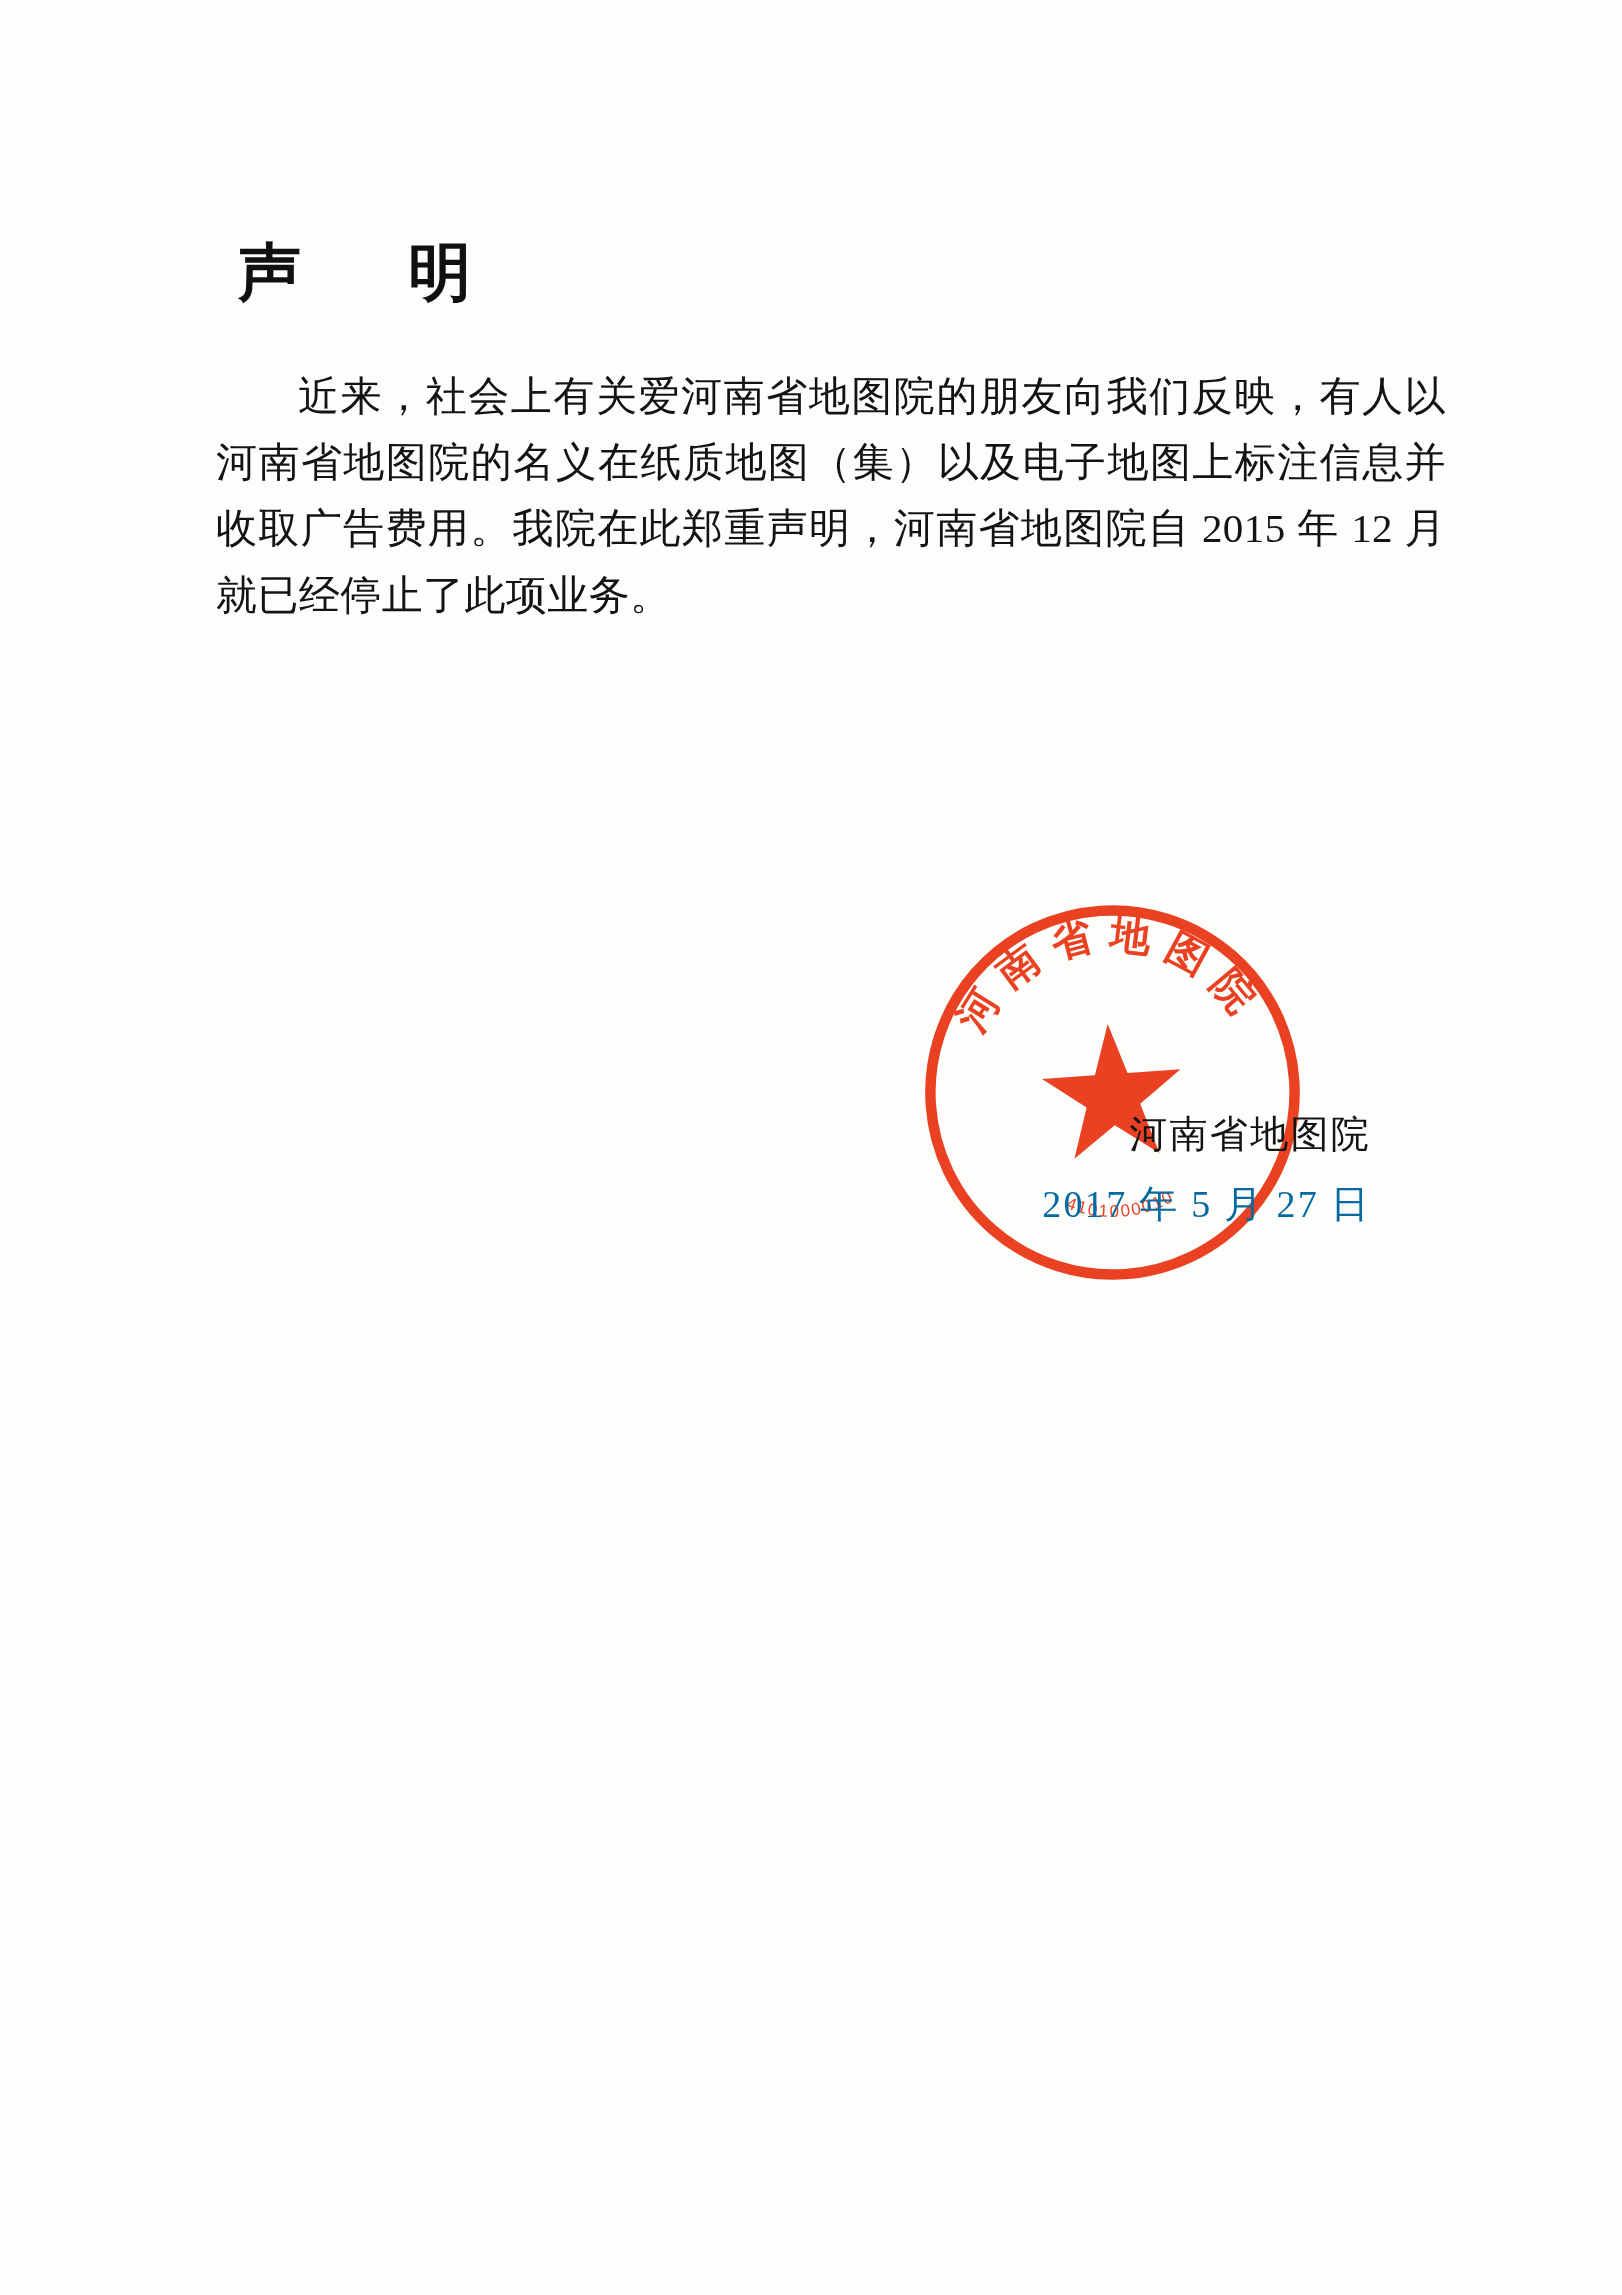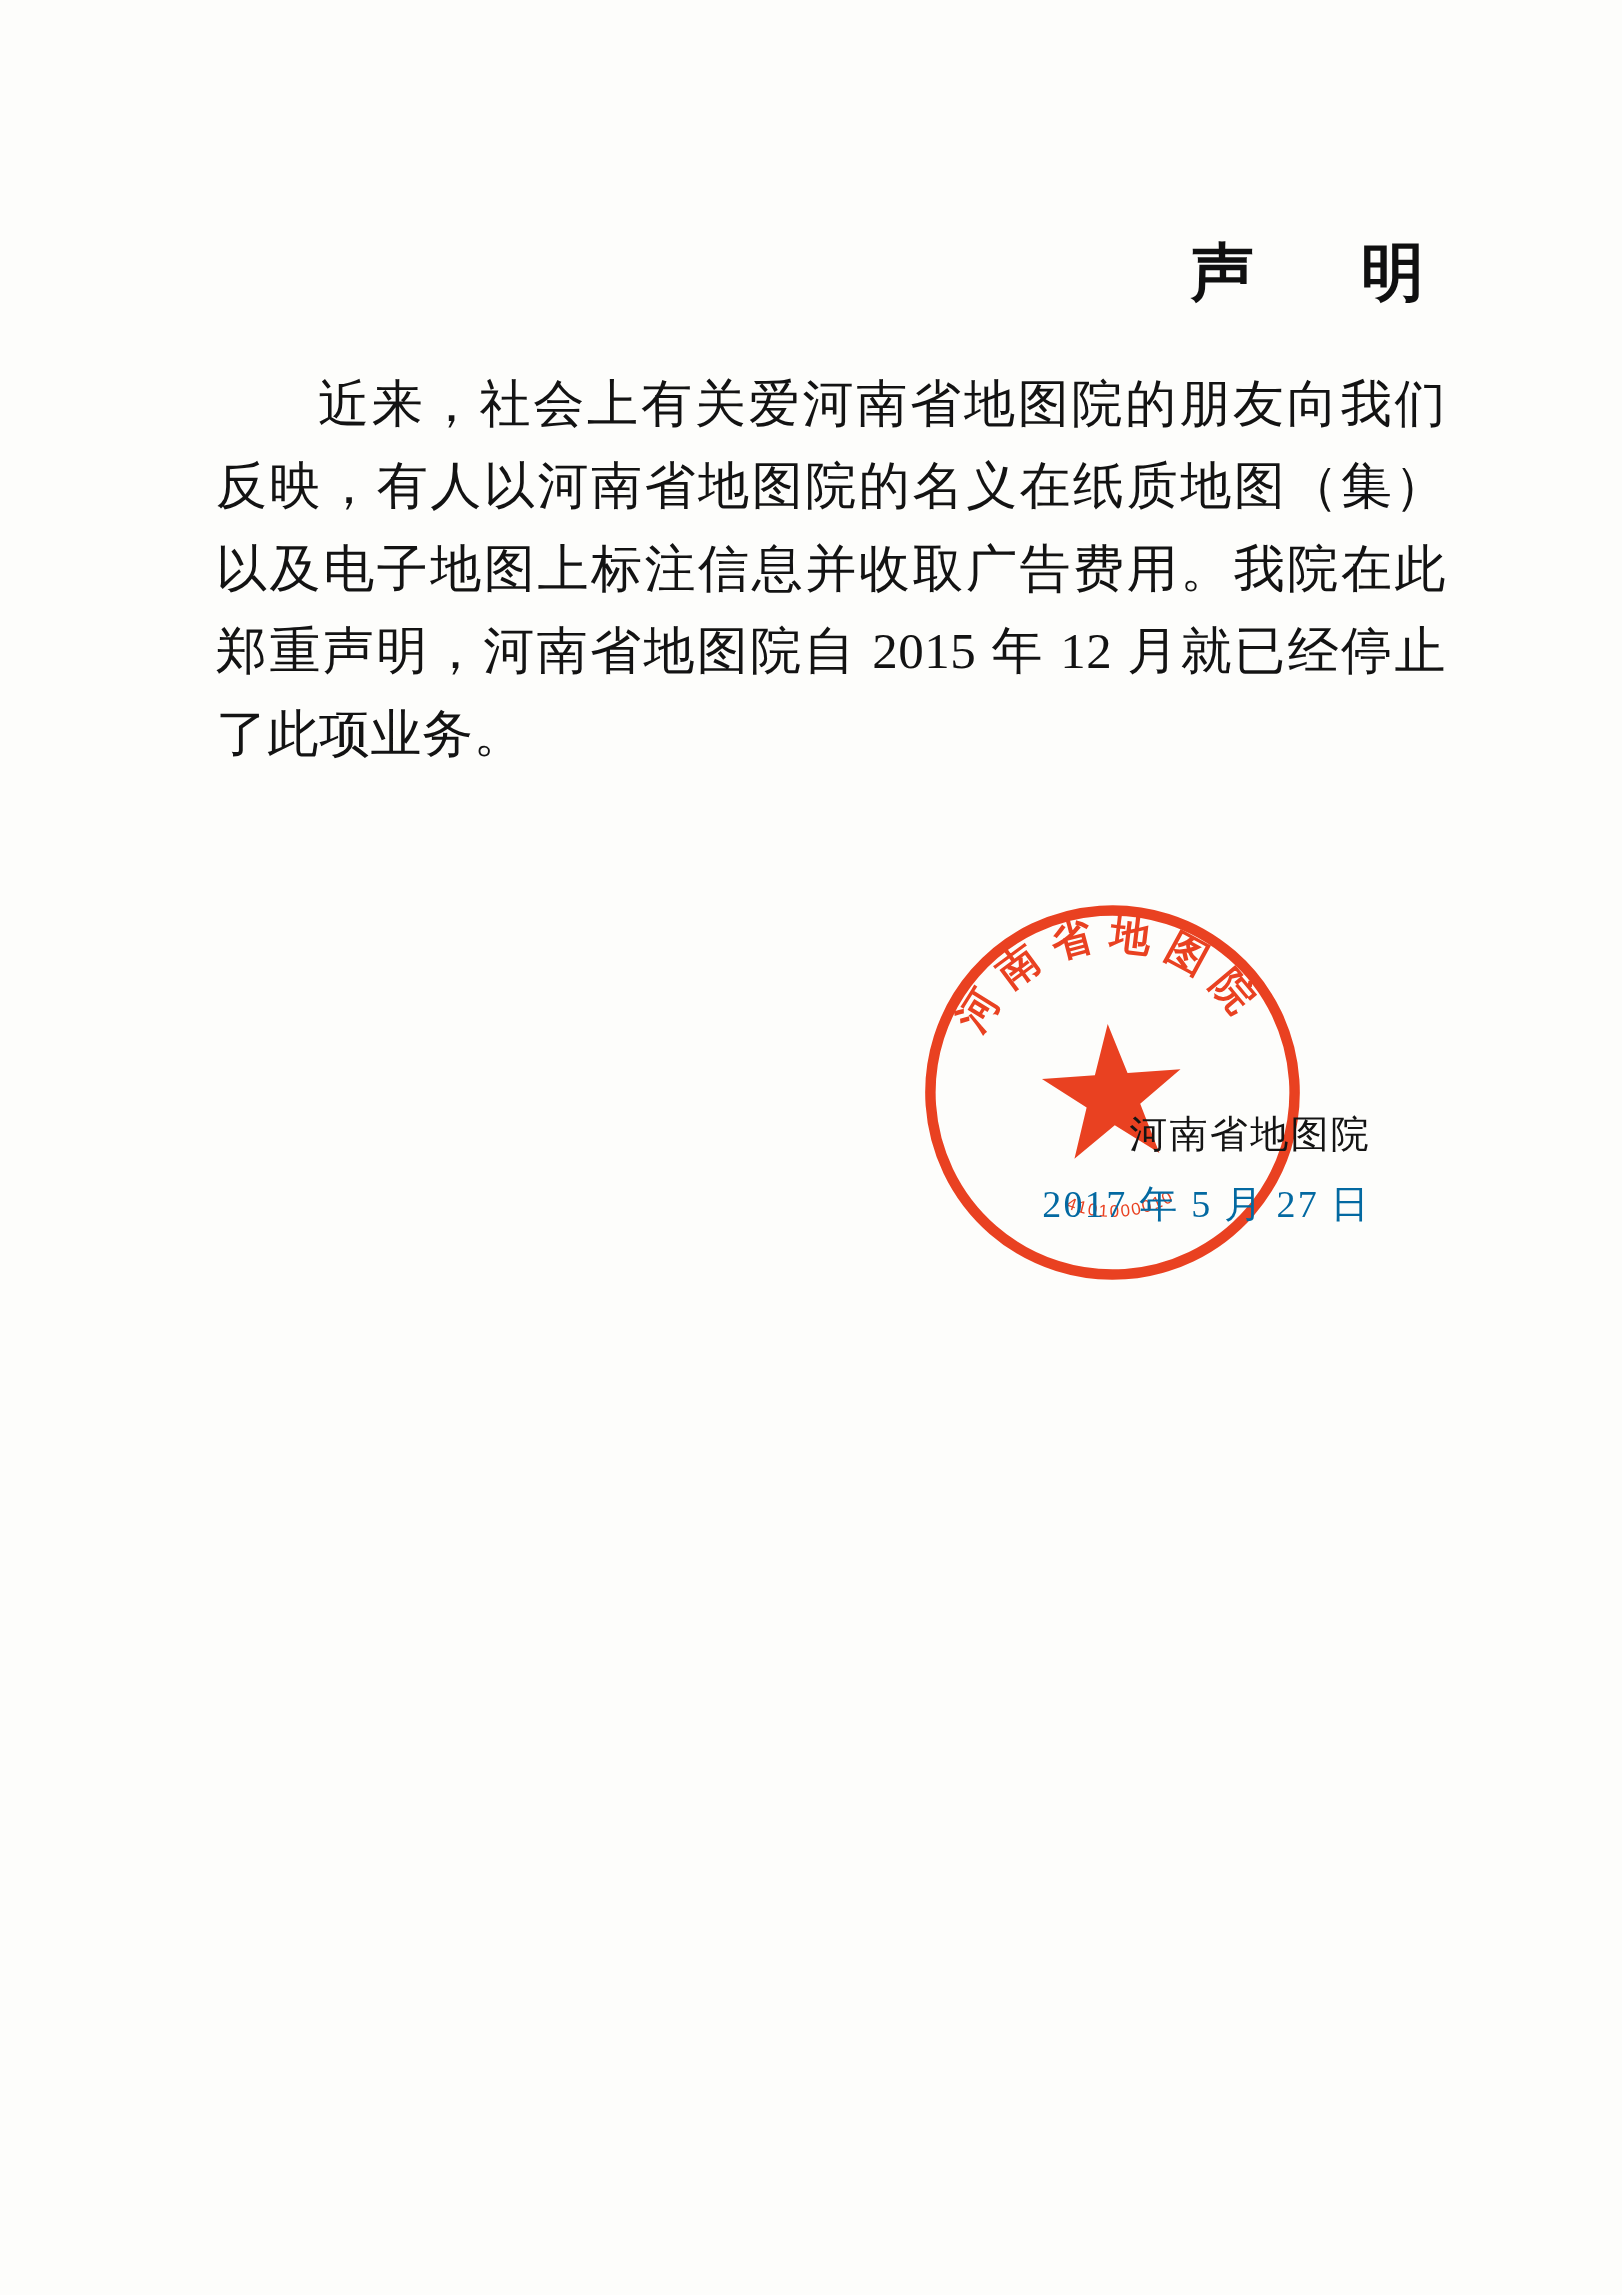--- a/index.html
+++ b/index.html
@@ -24,32 +24,32 @@
   }
 
   .doc {
     position: absolute;
     left: 216px;
     top: 236px;
     width: 1230px;
   }
 
   .doc-title {
-    text-align: right;
+    text-align: left;
     font-size: 63px;
     font-weight: bold;
     letter-spacing: 0.35em;
     text-indent: 0.35em;
     line-height: 1.2;
     margin: 0 0 51px 0;
     color: #101010;
   }
 
   .para {
-    font-size: 51px;
+    font-size: 41px;
     line-height: 1.62;
     text-align: justify;
     text-justify: inter-ideograph;
     text-indent: 2em;
     margin: 0 0 6.5px 0;
     letter-spacing: 0.01em;
     color: #131313;
   }
 
   .sign-block {

